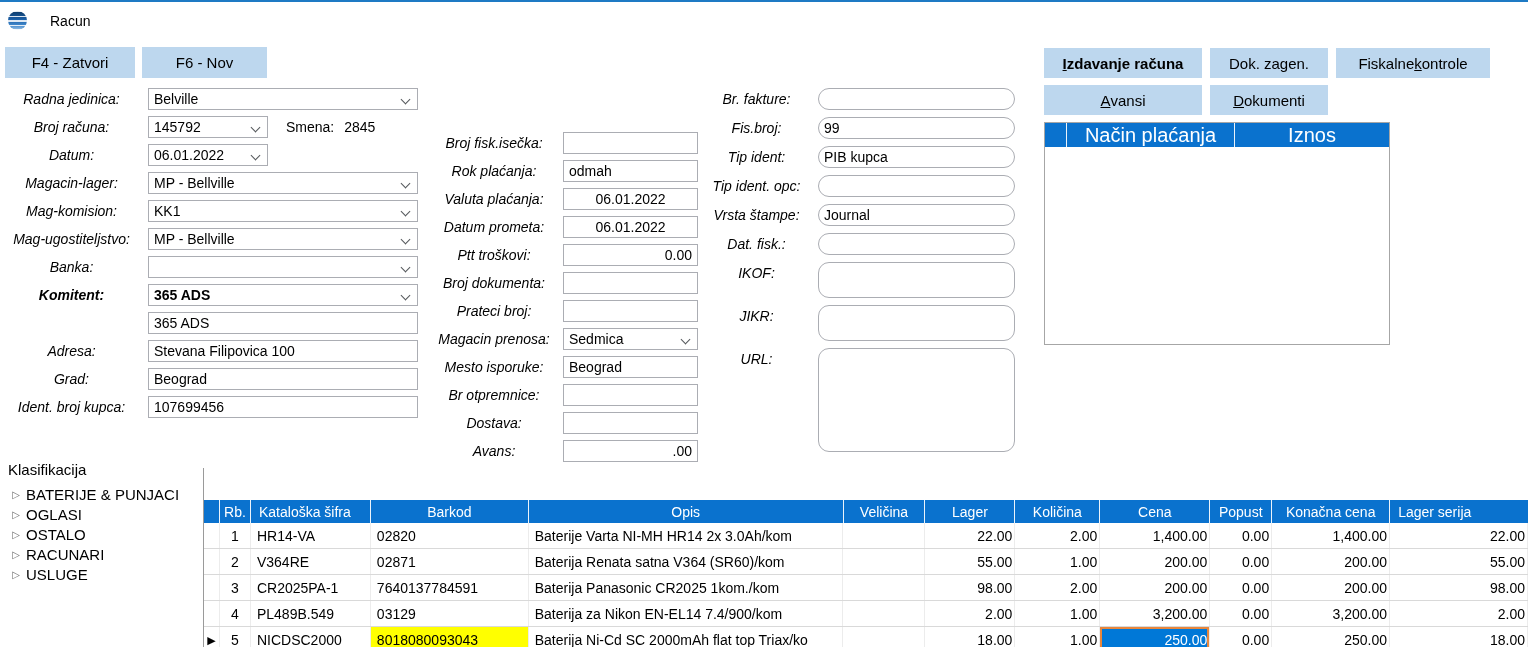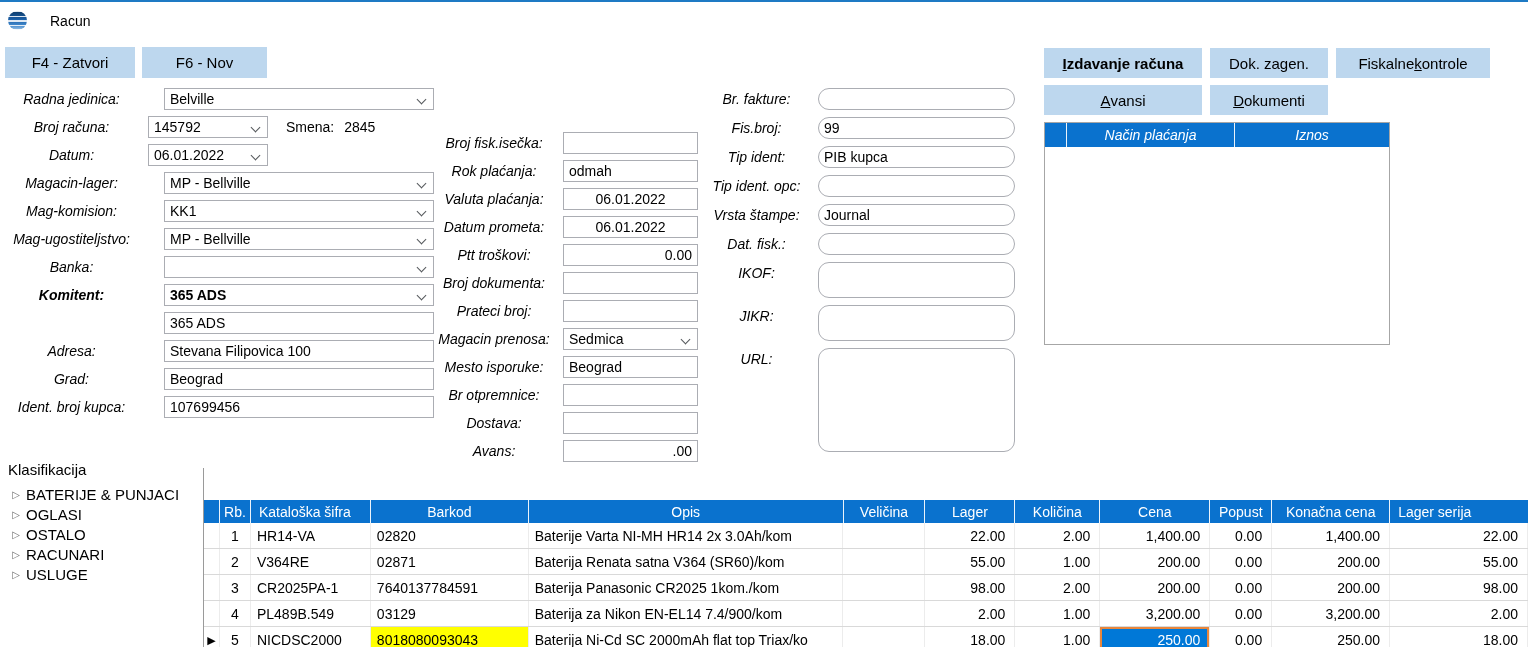--- a/index.html
+++ b/index.html
@@ -37,57 +37,57 @@
   .frow.tall104 { height:104px; margin-bottom:7px; }
   .rgap { margin-bottom:7px !important; }
   .flabel { display:block; text-align:center; padding-right:5px; line-height:22px; white-space:nowrap;font-style:italic; }
   .w145 { width:148px; } .w130 { width:133px; } .w112 { width:118px; }
   .finput {
     position:relative; height:22px; border:1px solid #abadb3; background:#fff;
     display:flex; align-items:center; padding:0 5px; overflow:hidden; white-space:nowrap;
   }
   .finput.area { align-items:flex-start; padding-top:2px; }
   .h36 { height:36px; } .h104 { height:104px; }
-  .iw270 { width:270px;margin-left:16px; } .iw120 { width:120px; } .iw549 { width:549px; }
+  .iw270 { width:270px; } .iw120 { width:120px; } .iw549 { width:549px; }
   .iw135 { width:135px; } .iw197 { width:197px;border-radius:11px; }
   .combo { padding-right:22px; }
   .combo::after {
     content:""; position:absolute; right:8px; top:7px; width:6px; height:6px;
     border-right:1.4px solid #55585c; border-bottom:1.4px solid #55585c;
     transform:rotate(45deg);
   }
   .center { justify-content:center; } .right { justify-content:flex-end; }
   .boldtxt { font-weight:bold; }
   .inline-extra { display:flex; align-items:center; height:22px; margin-left:18px; }
   .inline-extra .v { margin-left:10px; }
 
   
   .paygrid { position:absolute; left:1044px; top:122px; width:346px; height:223px; border:1px solid #a6a6a6; background:#fff; }
   .payhead { display:flex; height:24px; background:#0a72ce; color:#fff; }
-  .payhead .ph { display:flex; align-items:center; justify-content:center; border-right:1px solid #eaf3fb; font-size:14px;font-style:italic; }
+  .payhead .ph { display:flex; align-items:center; justify-content:center; border-right:1px solid #eaf3fb; font-size:20px; }
   .ph.sel { width:22px; } .ph.nacin { width:168px; } .ph.iznos { flex:1; border-right:none; }
 
   
   .tree { position:absolute; left:8px; top:461px; width:190px; }
   .tree-title { font-size:15px; margin-bottom:6px; }
   .tree-item { display:flex; align-items:center; height:20px; font-size:15px; white-space:nowrap; }
   .tri { width:16px; font-size:10px; color:#707070; text-align:center; margin-right:2px; }
 
   
   .items-grid { position:absolute; left:203px; top:468px; width:1325px; height:179px; border-left:1px solid #9a9a9a; background:#fff; }
   .ghrow { display:flex; height:23px; background:#0a72ce; color:#fff;margin-top:32px; }
   .gh { display:flex; align-items:center; justify-content:center; border-right:1px solid #eaf3fb; font-size:14px; overflow:hidden; white-space:nowrap; }
   .gh.left { justify-content:flex-start; padding-left:8px; }
   .gh:last-child { border-right:none; }
   .grow { display:flex; height:26px; border-bottom:1px solid #d9d9d9; }
   .gc {
     display:flex; align-items:center; border-right:1px solid #ececec;
     font-size:14px; overflow:hidden; white-space:nowrap; padding:0 6px;
   }
-  .gc.num { justify-content:flex-end; padding-right:9px; }
+  .gc.num { justify-content:flex-end; padding-right:2px; }
   .gc.ctr { justify-content:center; padding:0; }
   .c-sel { width:16px; } .c-rb { width:31px; } .c-sifra { width:120px; }
   .c-barkod { width:158px; } .c-opis { width:315px; } .c-velicina { width:82px; }
   .c-lager { width:90px; } .c-kolicina { width:85px; } .c-cena { width:110px; }
   .c-popust { width:62px; } .c-konacna { width:118px; } .c-lager_serija { width:138px; }
   .arrow-marker { font-size:11px; line-height:26px; width:100%; text-align:center; }
   .hl-yellow { background:#ffff00; }
   .cell-selected { background:#0078d7; color:#fff; box-shadow:inset 0 0 0 2px #e8863c; }
 </style>
 </head>

